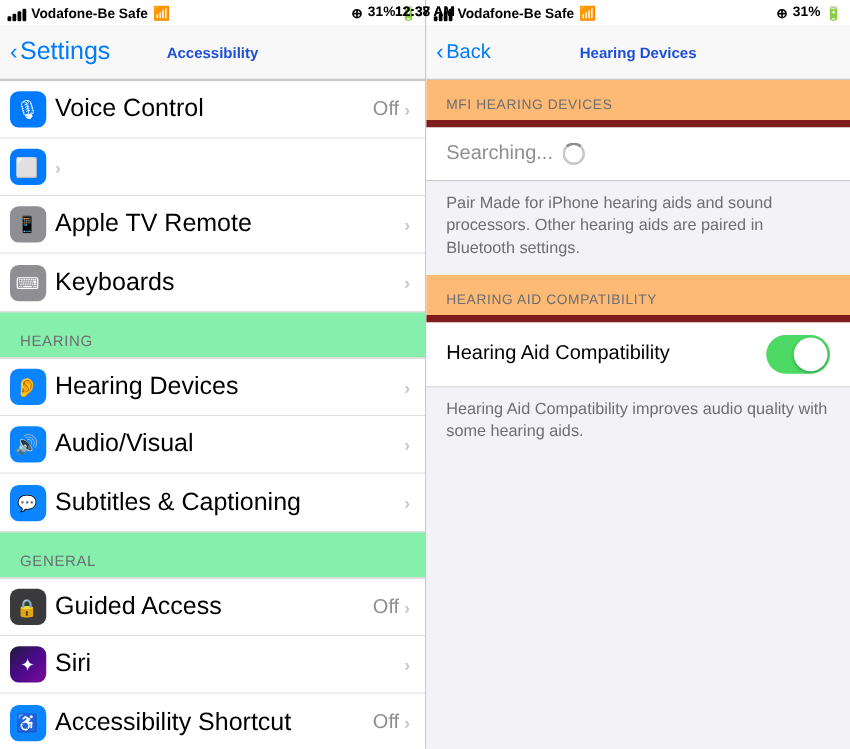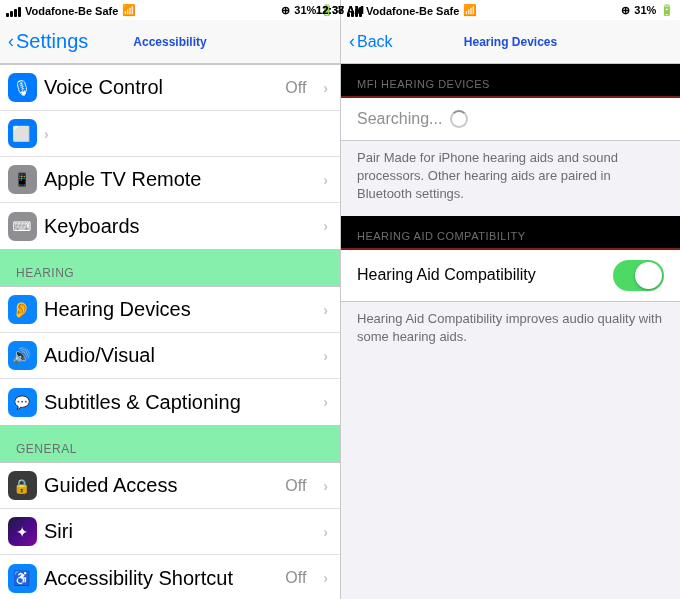--- a/index.html
+++ b/index.html
@@ -111,21 +111,21 @@
       font-size: 16px;
     }
     .list-item-label {
       flex: 1;
       font-size: 20px;
       color: #000;
     }
     .list-item-value {
       font-size: 16px;
       color: #8e8e93;
-      margin-right: 17px;
+      margin-right: 4px;
     }
     .chevron {
       color: #c7c7cc;
       font-size: 14px;
       font-weight: 600;
     }
 
     
     .panel-right {
       width: 340px;
@@ -135,25 +135,25 @@
       background: #f2f2f7;
       border-left: 1px solid #c8c8cc;
     }
 
     .detail-section-header {
       font-size: 11px;
       color: #6d6d72;
       text-transform: uppercase;
       letter-spacing: 0.5px;
       padding: 14px 16px 6px;
-      background: #000000;
+      background: #fdba74;
     }
     .detail-group {
       background: #be185d;
-      border-top: 2px solid #7f1d1d;
+      border-top: 6px solid #7f1d1d;
       border-bottom: 1px solid #c8c8cc;
     }
     .detail-row {
       display: flex;
       align-items: center;
       padding: 12px 16px;
       border-bottom: 1px solid #e0e0e5;
       background: #fff;
     }
     .detail-row:last-child { border-bottom: none; }

